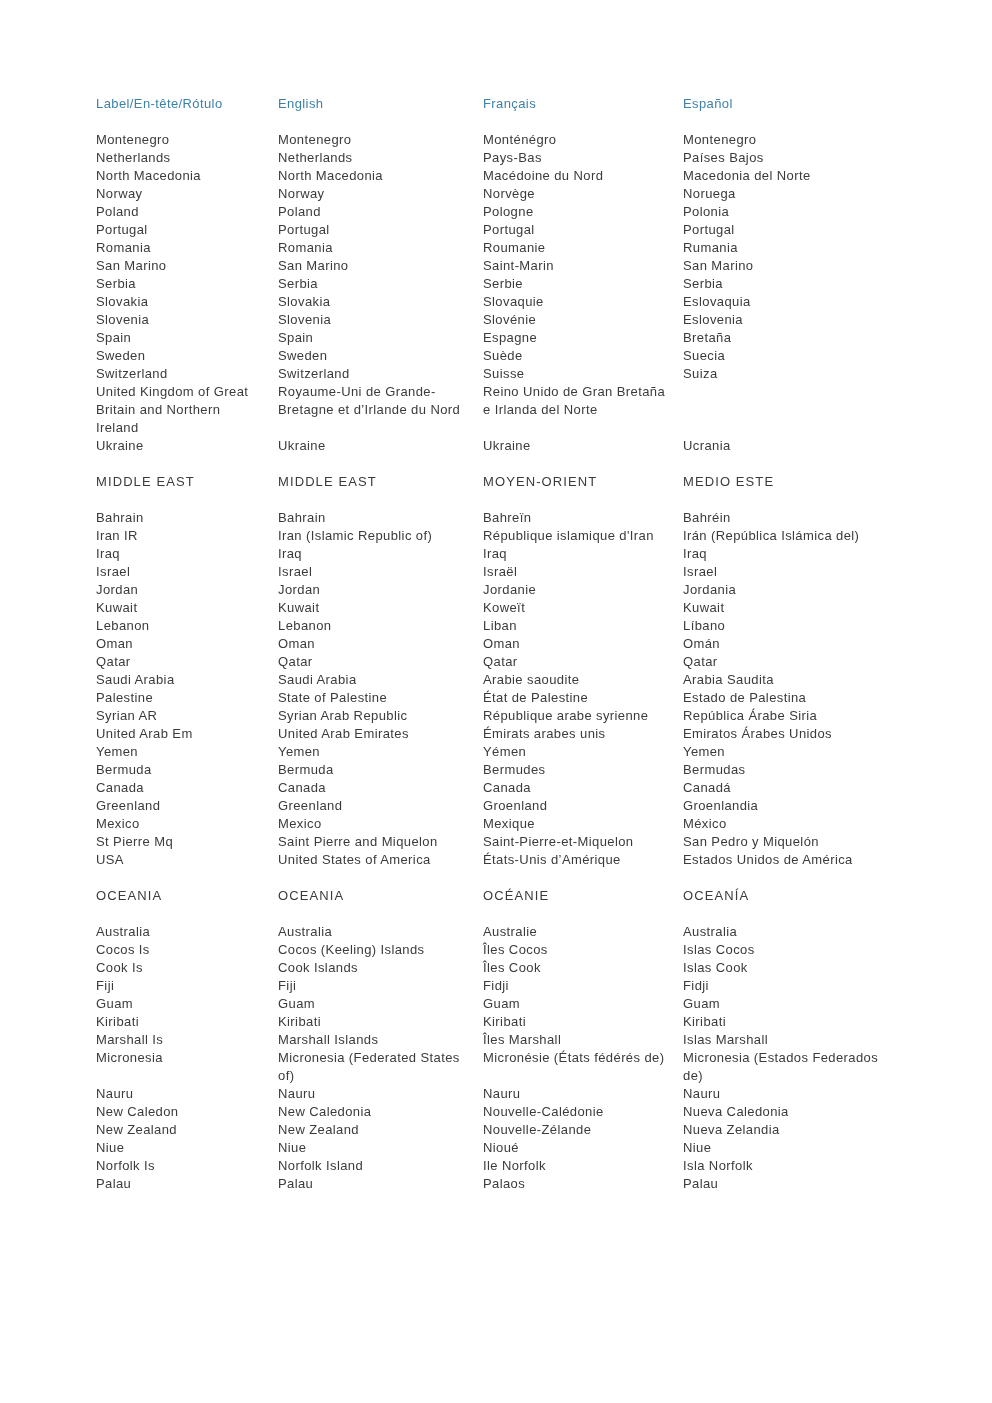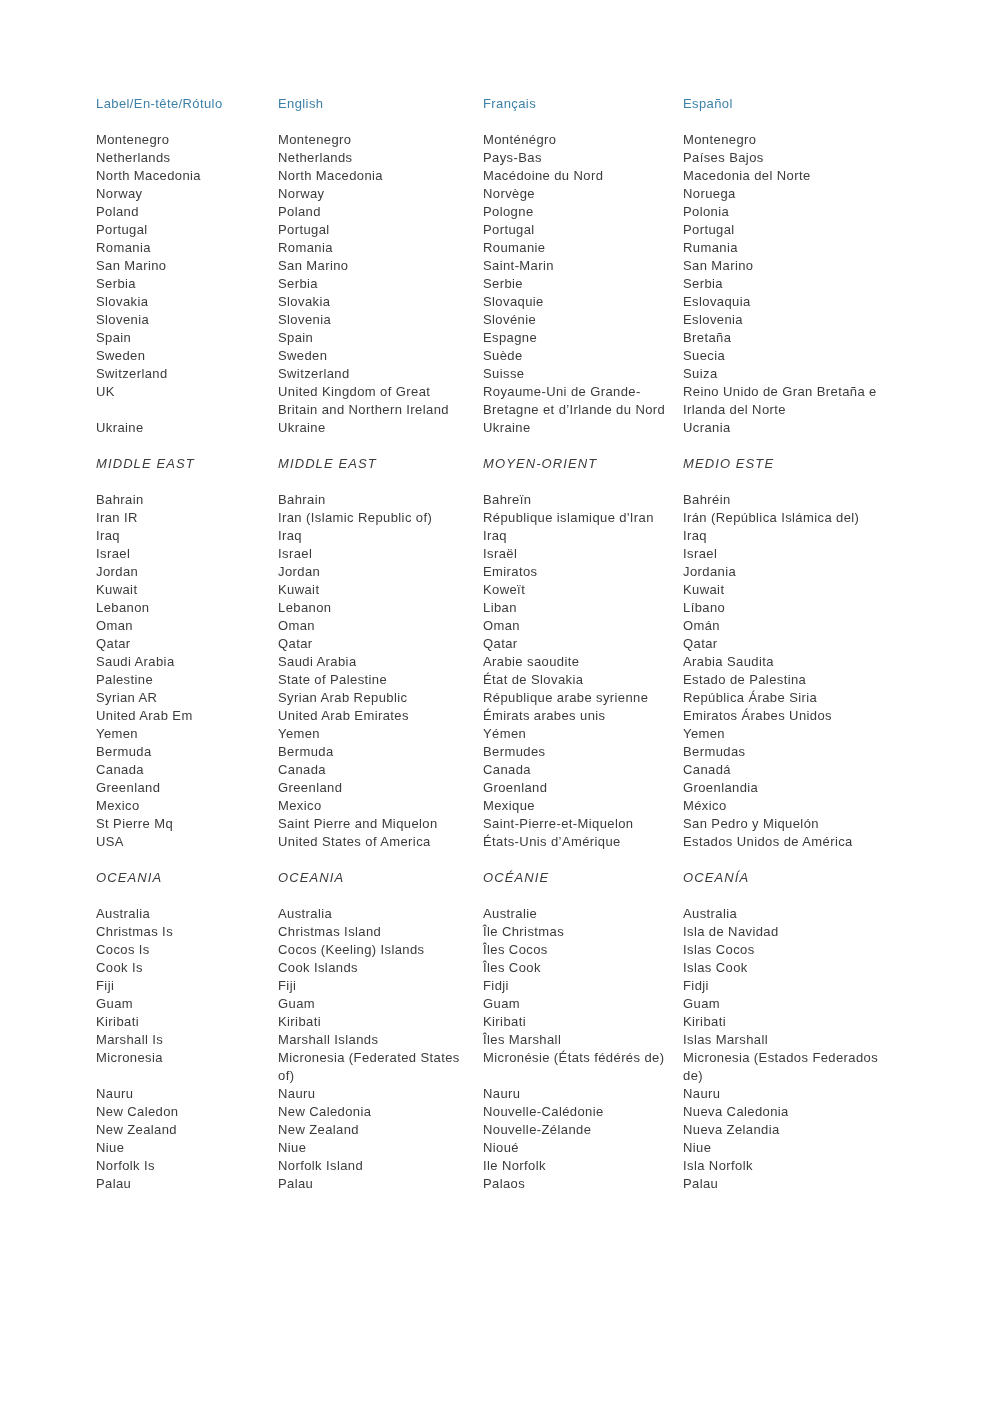--- a/index.html
+++ b/index.html
@@ -25,21 +25,21 @@
     line-height: 18px;
     letter-spacing: 0.4px;
     color: #3b3b3b;
     padding-right: 12px;
     font-weight: 400;
   }
   .col-header {
     color: #3d81a8;
   }
   .header-row { margin-bottom: 18px; }
-  .section-header-row { margin: 18px 0; font-style: italic; }
+  .section-header-row { margin: 18px 0; }
   .section-header { letter-spacing: 1.1px; }
 </style>
 </head>
 <body>
 
 <div class="page">
   <div class="grid header-row">
     <div class="cell col-header">Label/En-tête/Rótulo</div>
     <div class="cell col-header">English</div>
     <div class="cell col-header">Français</div>
@@ -124,21 +124,20 @@
         <div class="cell">Suède</div>
         <div class="cell">Suecia</div>
       </div>
       <div class="grid data-row">
         <div class="cell">Switzerland</div>
         <div class="cell">Switzerland</div>
         <div class="cell">Suisse</div>
         <div class="cell">Suiza</div>
       </div>
       <div class="grid data-row">
-        <div class="cell">UK</div>
         <div class="cell">United Kingdom of Great Britain and Northern Ireland</div>
         <div class="cell">Royaume-Uni de Grande-Bretagne et d’Irlande du Nord</div>
         <div class="cell">Reino Unido de Gran Bretaña e Irlanda del Norte</div>
       </div>
       <div class="grid data-row">
         <div class="cell">Ukraine</div>
         <div class="cell">Ukraine</div>
         <div class="cell">Ukraine</div>
         <div class="cell">Ucrania</div>
       </div>
@@ -168,21 +167,21 @@
       </div>
       <div class="grid data-row">
         <div class="cell">Israel</div>
         <div class="cell">Israel</div>
         <div class="cell">Israël</div>
         <div class="cell">Israel</div>
       </div>
       <div class="grid data-row">
         <div class="cell">Jordan</div>
         <div class="cell">Jordan</div>
-        <div class="cell">Emiratos</div>
+        <div class="cell">Jordanie</div>
         <div class="cell">Jordania</div>
       </div>
       <div class="grid data-row">
         <div class="cell">Kuwait</div>
         <div class="cell">Kuwait</div>
         <div class="cell">Koweït</div>
         <div class="cell">Kuwait</div>
       </div>
       <div class="grid data-row">
         <div class="cell">Lebanon</div>
@@ -204,21 +203,21 @@
       </div>
       <div class="grid data-row">
         <div class="cell">Saudi Arabia</div>
         <div class="cell">Saudi Arabia</div>
         <div class="cell">Arabie saoudite</div>
         <div class="cell">Arabia Saudita</div>
       </div>
       <div class="grid data-row">
         <div class="cell">Palestine</div>
         <div class="cell">State of Palestine</div>
-        <div class="cell">État de Slovakia</div>
+        <div class="cell">État de Palestine</div>
         <div class="cell">Estado de Palestina</div>
       </div>
       <div class="grid data-row">
         <div class="cell">Syrian AR</div>
         <div class="cell">Syrian Arab Republic</div>
         <div class="cell">République arabe syrienne</div>
         <div class="cell">República Árabe Siria</div>
       </div>
       <div class="grid data-row">
         <div class="cell">United Arab Em</div>
@@ -274,26 +273,20 @@
         <div class="cell section-header">OCÉANIE</div>
         <div class="cell section-header">OCEANÍA</div>
       </div>
       <div class="grid data-row">
         <div class="cell">Australia</div>
         <div class="cell">Australia</div>
         <div class="cell">Australie</div>
         <div class="cell">Australia</div>
       </div>
       <div class="grid data-row">
-        <div class="cell">Christmas Is</div>
-        <div class="cell">Christmas Island</div>
-        <div class="cell">Île Christmas</div>
-        <div class="cell">Isla de Navidad</div>
-      </div>
-      <div class="grid data-row">
         <div class="cell">Cocos Is</div>
         <div class="cell">Cocos (Keeling) Islands</div>
         <div class="cell">Îles Cocos</div>
         <div class="cell">Islas Cocos</div>
       </div>
       <div class="grid data-row">
         <div class="cell">Cook Is</div>
         <div class="cell">Cook Islands</div>
         <div class="cell">Îles Cook</div>
         <div class="cell">Islas Cook</div>

